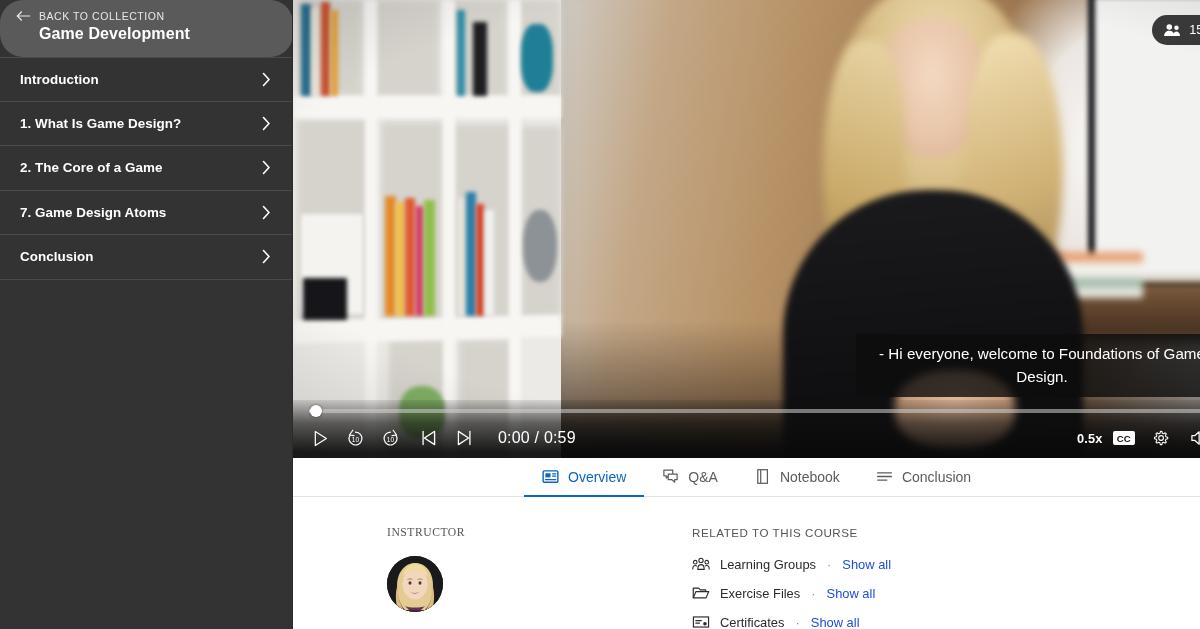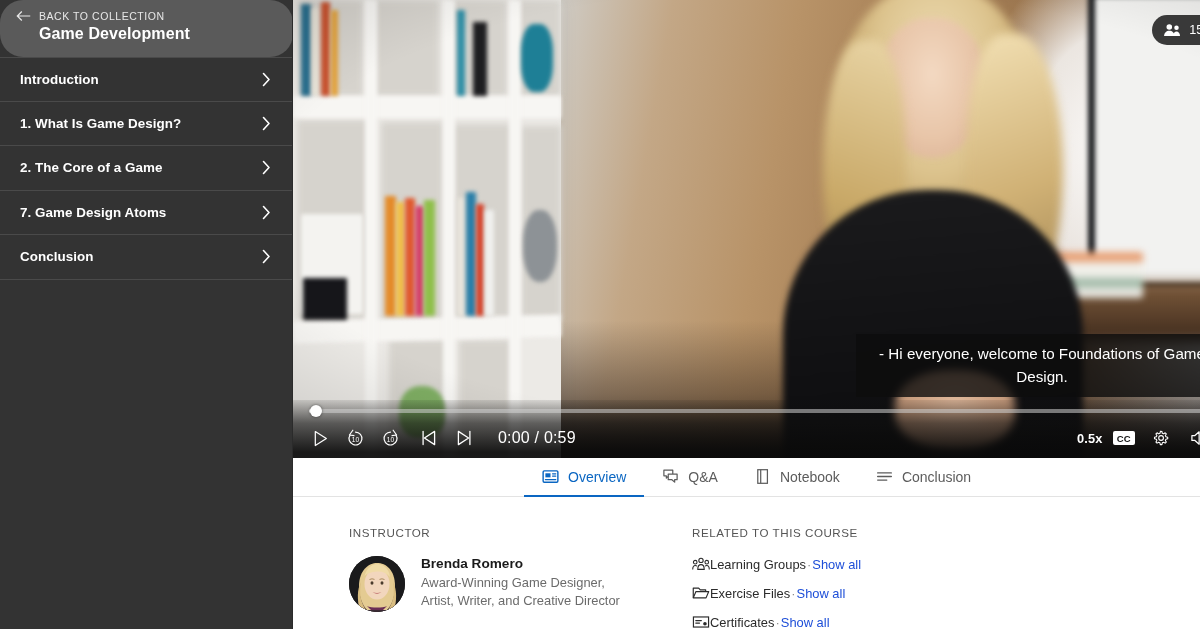--- a/index.html
+++ b/index.html
@@ -217,41 +217,41 @@
     border-bottom: 2px solid transparent;
     margin-bottom: -1px;
   }
   .tab.active { color: #0a66c2; border-bottom-color: #0a66c2; font-weight: 400; }
   .tab-icon { width: 17px; height: 17px; display: block; }
 
   
   .panel-body {
     display: flex; padding: 29px 0 0 0; background: #fff; height: 132px;
   }
-  .col-instructor { width: 345px; padding-left: 56px; }
+  .col-instructor { width: 345px; padding-left: 94px; font-family: Liberation Serif, serif; }
   .col-related { width: 430px; padding-left: 54px; }
   .col-head {
     font-size: 11.6px; color: #555; letter-spacing: .55px;
     text-transform: uppercase; margin-bottom: 17px;
   }
   .instr-row { display: flex; gap: 16px; }
   .instr-av {
     width: 56px; height: 56px; border-radius: 50%; flex: 0 0 56px;
     overflow: hidden; background: #1b1b1b; position: relative;
     cursor: pointer;
   }
   .instr-name {
     font-size: 13.6px; font-weight: 700; color: #1a1a1a; margin-bottom: 3px;
     cursor: pointer;
   }
   .instr-title {
     font-size: 12.9px; color: #6b6b6b; line-height: 18px; max-width: 215px;
   }
   .rel-row {
-    display: flex; align-items: center; margin-bottom: 13px;
+    display: flex; align-items: center; gap: 10px; margin-bottom: 13px;
     font-size: 12.9px; color: #2b2b2b;
   }
   .rel-icon { width: 18px; height: 16px; flex: 0 0 18px; display:block; }
   .rel-sep { color: #8d8d8d; margin: 0 1px; }
   .rel-link { color: #1d4ed8; cursor: pointer; }
 </style>
 </head>
 <body>
 
 <div class="app">
@@ -484,24 +484,20 @@
               <path d="M15.5 20 C18 11 24 8 28 8 C34 8 40 12 41 21 C38 17 33 15 28 15.5 C22 16 18 17.5 15.5 20 Z" fill="#f0dba7"></path>
               <ellipse cx="23" cy="27" rx="1.5" ry="1.8" fill="#4a3a2c"></ellipse>
               <ellipse cx="33" cy="27" rx="1.5" ry="1.8" fill="#4a3a2c"></ellipse>
               <path d="M20.5 23.5 Q23 22.2 25.5 23.4 M30.5 23.4 Q33 22.2 35.5 23.5" stroke="#a98a5e" stroke-width="1" fill="none"></path>
               <path d="M23.5 36 Q28 39.4 32.5 36 Q28 38 23.5 36 Z" fill="#b85f63"></path>
               <path d="M12 26 C10 38 12 47 17 54 L11 54 C8 45 8 33 12 26 Z" fill="#d9bd80"></path>
               <path d="M44 26 C46 38 44 47 39 54 L45 54 C48 45 48 33 44 26 Z" fill="#d9bd80"></path>
               <path d="M18 50 L22 54 L34 54 L38 50 C34 52 22 52 18 50 Z" fill="#6b2f55"></path>
             </svg>
           </div>
-          <div>
-            <div class="instr-name">Brenda Romero</div>
-            <div class="instr-title">Award-Winning Game Designer, Artist, Writer, and Creative Director</div>
-          </div>
         </div>
       </div>
 
       <div class="col-related">
         <div class="col-head">RELATED TO THIS COURSE</div>
 
         <div class="rel-row">
           <svg class="rel-icon" viewBox="0 0 20 16">
             <circle cx="10" cy="4" r="2.4" fill="none" stroke="#2b2b2b" stroke-width="1.2"></circle>
             <path d="M6.4 14 C6.4 10.3 8 8.7 10 8.7 C12 8.7 13.6 10.3 13.6 14 Z" fill="none" stroke="#2b2b2b" stroke-width="1.2"></path>

